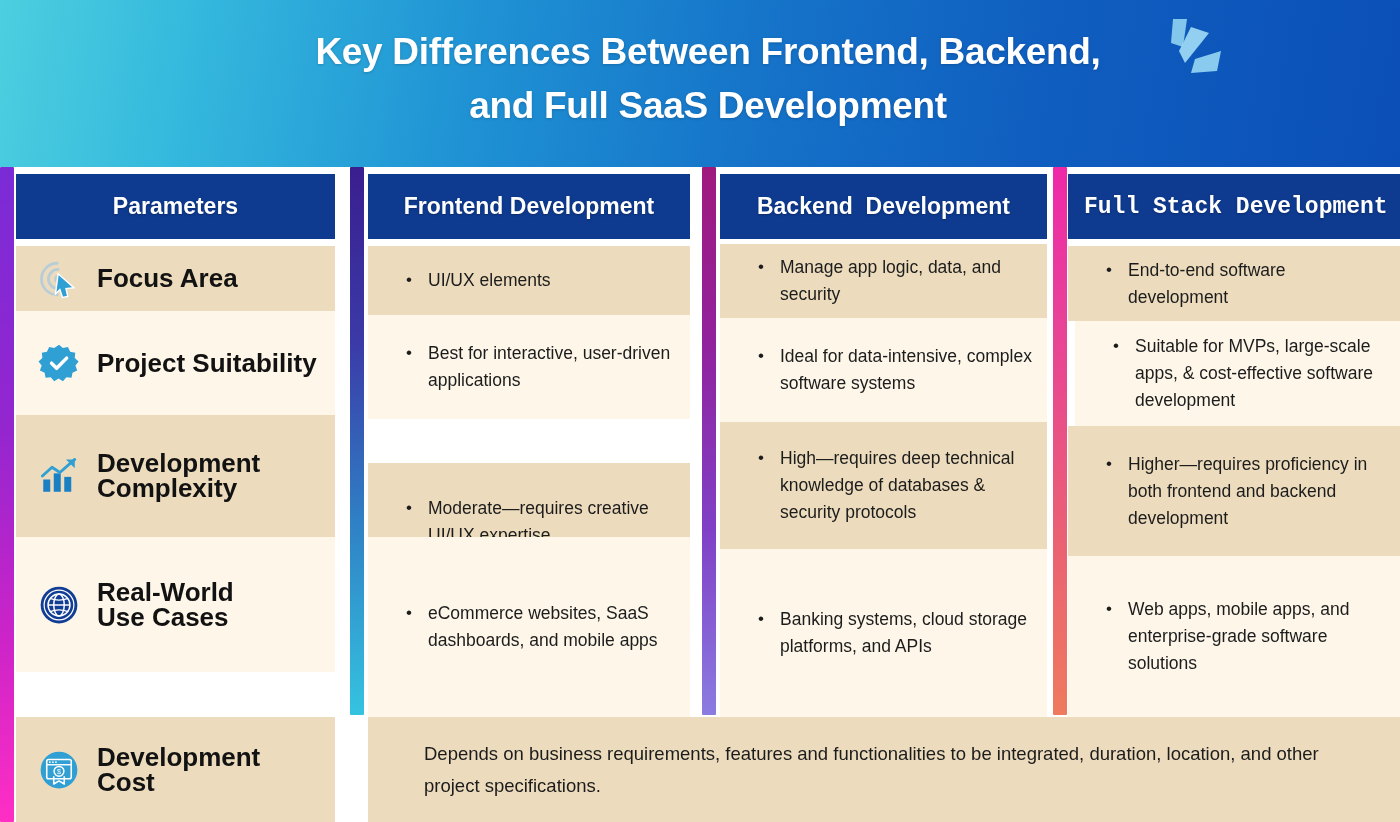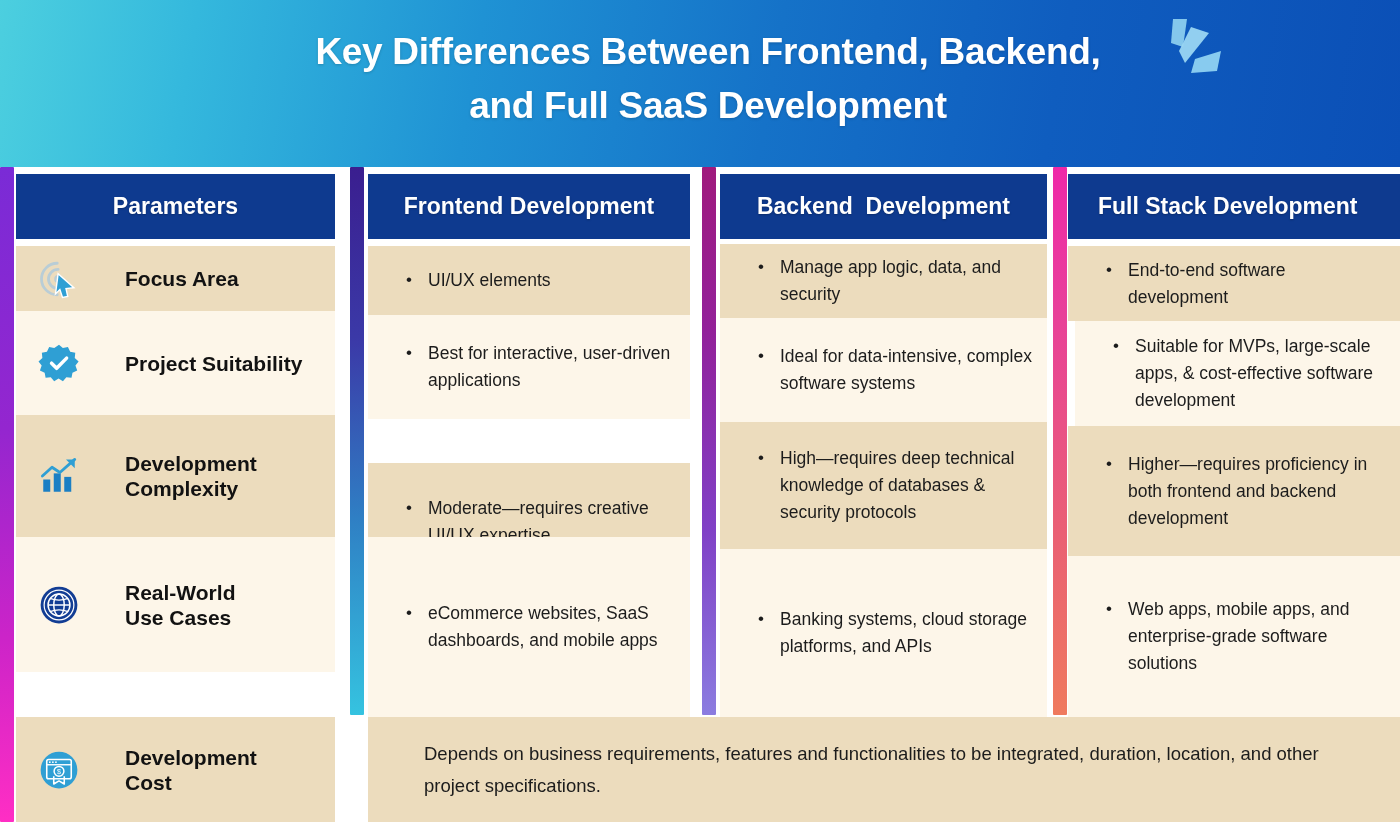--- a/index.html
+++ b/index.html
@@ -43,35 +43,35 @@
 
   .colhead{
     position:absolute; left:0; top:7px; height:65px; width:100%;
     background:#0e3a8f;
     color:#ffffff; font-size:23px; font-weight:bold;
     display:flex; align-items:center;
     white-space:pre;
     text-shadow:0 1px 2px rgba(0,0,0,.25);
   }
   .colhead.center{ justify-content:center; }
-  .colhead.padleft{ padding-left:30px; }
+  .colhead.padleft{ padding-left:16px;font-family:Liberation Mono, monospace; }
 
   .cell{
     position:absolute; left:0; width:100%;
     display:flex; align-items:center;
   }
   .cell.tan{ background:#ecdcbd; }
   .cell.cream{ background:#fdf6e9; }
 
   
   .pcell{ padding-left:22px; gap:17px; }
   .picon{ width:42px; height:42px; flex:0 0 42px; }
   .plabel{
-    font-size:21px; font-weight:bold; color:#121212;
-    line-height:25px; white-space:pre-line;margin-left:28px;
+    font-size:26px; font-weight:bold; color:#121212;
+    line-height:25px; white-space:pre-line;
   }
 
   
   .bcell{ padding-left:36px; padding-right:14px; }
   .blist{ list-style:none; }
   .blist li{
     position:relative; padding-left:24px;
     font-size:17.5px; color:#1c1c1c; line-height:27px;
   }
   .blist li:before{

